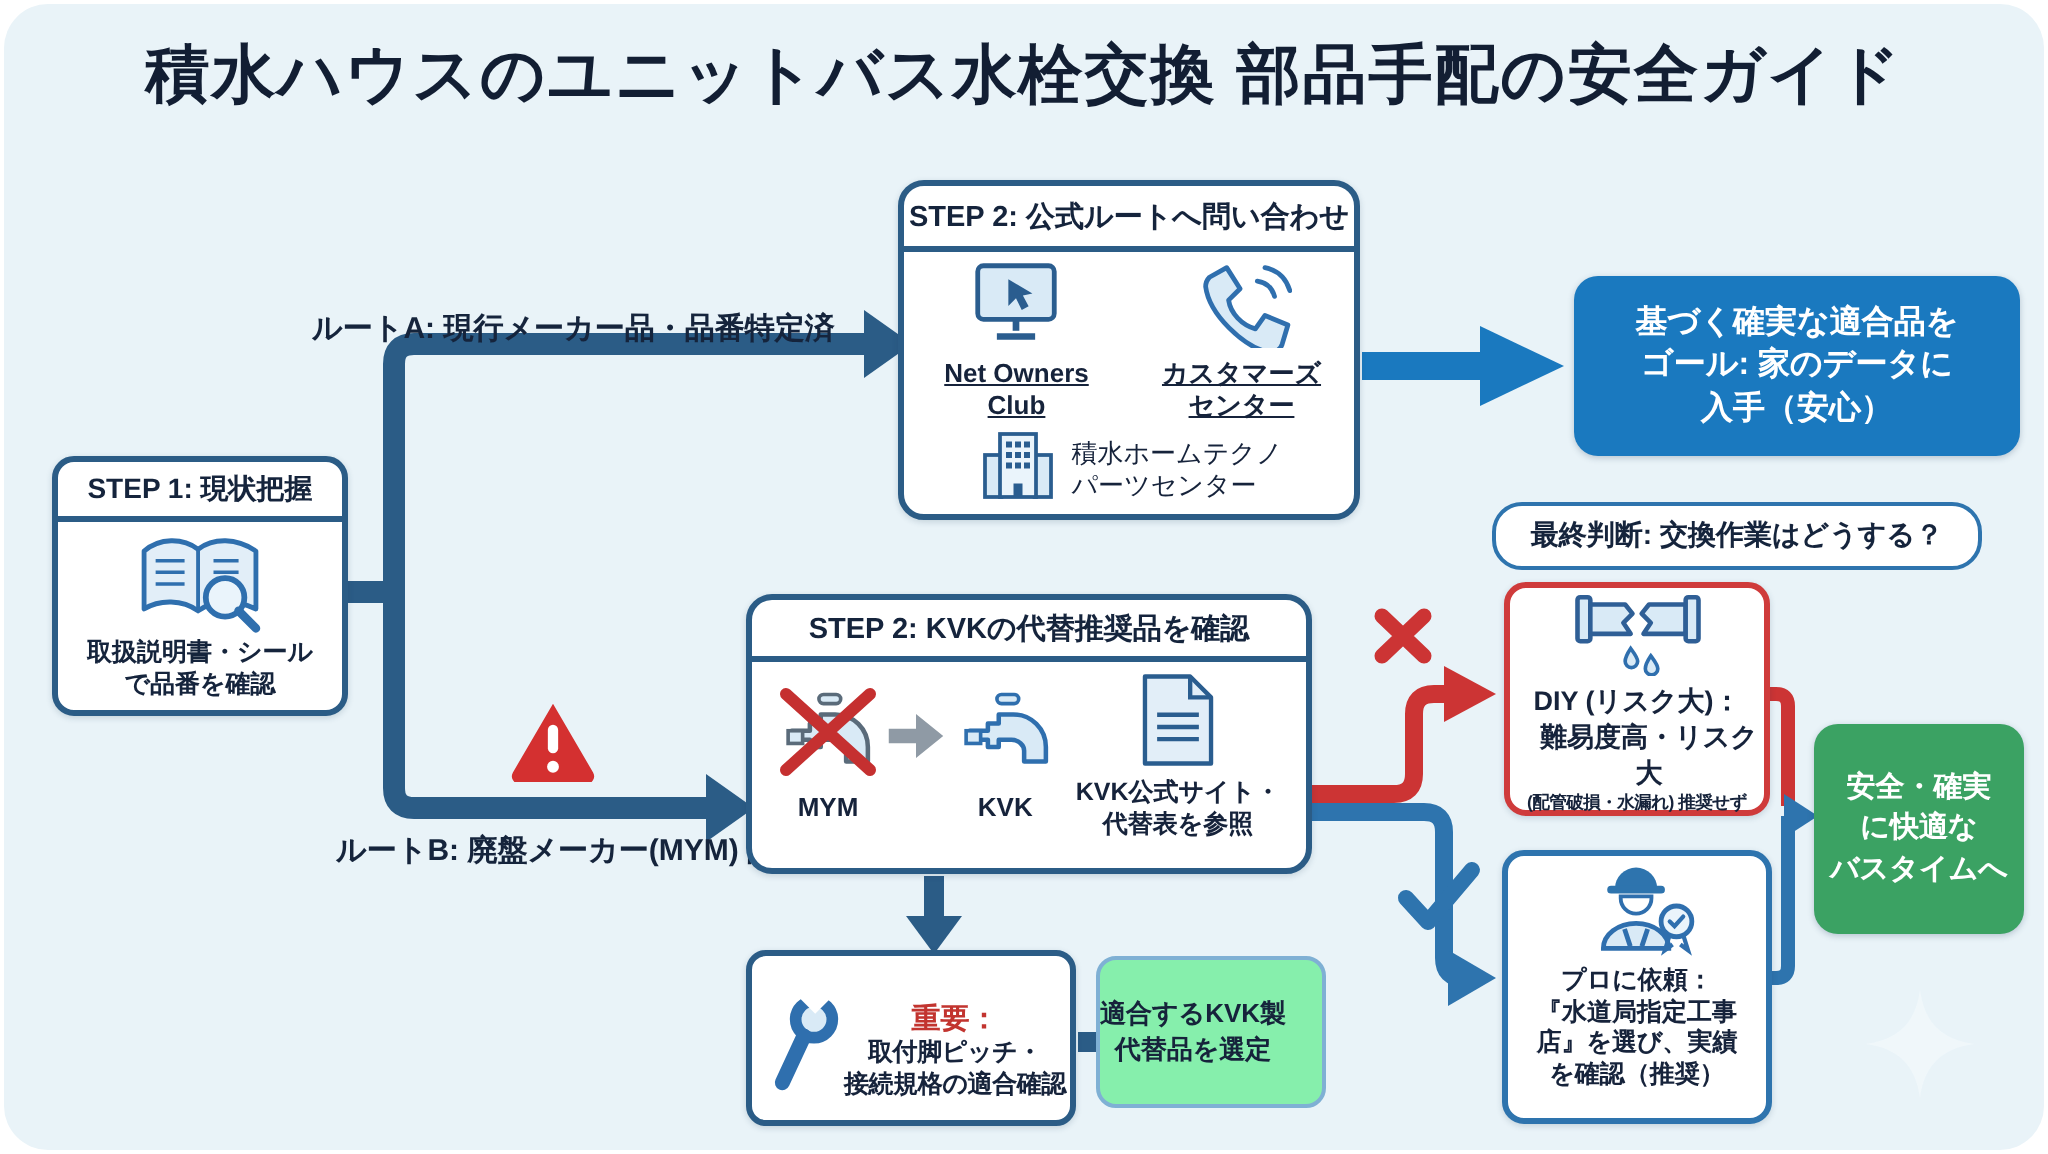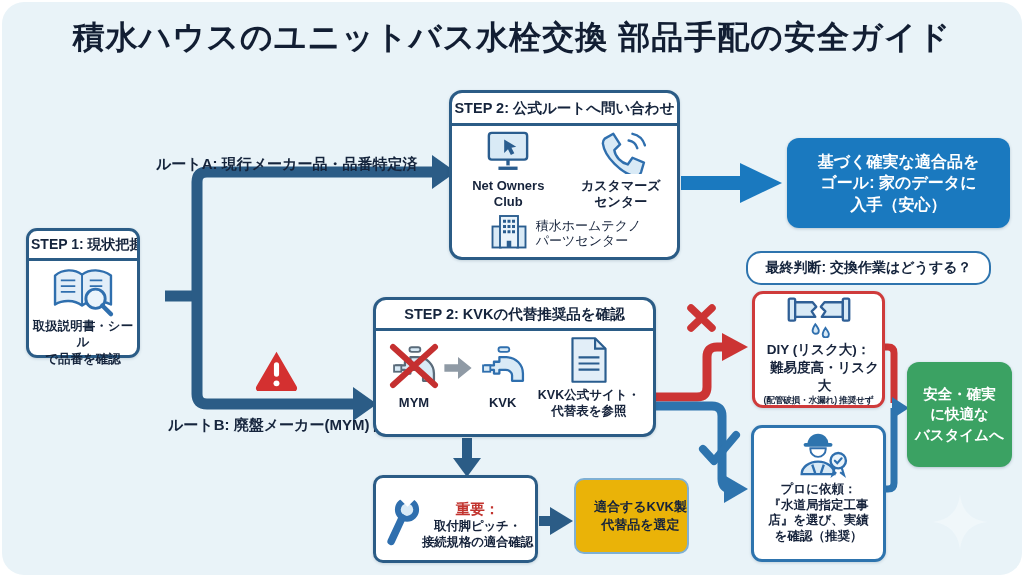--- a/index.html
+++ b/index.html
@@ -6,33 +6,33 @@
   body{font-family:"Liberation Sans","DejaVu Sans",sans-serif;color:#16233b;-webkit-font-smoothing:antialiased;}
   #canvas{position:relative;width:1024px;height:577px;background:#fff;overflow:hidden;}
   #board{position:absolute;left:2px;top:2px;right:2px;bottom:2px;background:#e9f3f8;border-radius:22px;}
   .abs{position:absolute;box-sizing:border-box;}
   #title{left:0;top:16px;width:100%;text-align:center;font-size:32px;font-weight:800;color:#121e33;letter-spacing:1px;z-index:2;}
   .box{position:absolute;box-sizing:border-box;background:#fff;border:3px solid #2b5c86;border-radius:11px;z-index:2;box-shadow:0 1px 3px rgba(30,60,90,.18);}
   .box-header{font-weight:800;text-align:center;border-bottom:3px solid #2b5c86;color:#15243c;white-space:nowrap;overflow:hidden;}
   .ln{display:block;}
   .caption{font-weight:800;text-align:center;color:#15243c;}
   
-  #step1{left:26px;top:228px;width:114px;height:130px;}
+  #step1{left:26px;top:228px;width:148px;height:130px;}
   #step1 .box-header{font-size:14px;padding:5px 2px 4px;}
   #step1 .icon-wrap{display:block;margin:3px auto 0;width:72px;height:54px;}
   #step1 .caption{font-size:12.5px;line-height:1.3;margin-top:0;}
   
   .route-label{position:absolute;font-size:15px;font-weight:800;color:#15243c;z-index:2;white-space:nowrap;}
   #route-a{left:156px;top:155px;}
   #route-b{left:168px;top:416px;}
   
   #official{left:449px;top:90px;width:231px;height:170px;border-radius:13px;}
   #official .box-header{font-size:14.5px;padding:6px 2px 5px;}
   .official-grid{display:flex;margin-top:4px;}
-  .official-col{width:50%;text-align:center;}
+  .official-col{width:50%;text-align:center;text-decoration:underline;}
   .official-col .lbl{font-size:13px;font-weight:800;line-height:1.2;}
   .official-bottom{display:flex;align-items:center;justify-content:center;margin-top:2px;gap:6px;}
   .official-bottom .lbl{font-size:13px;font-weight:400;line-height:1.2;text-align:left;}
   
   #goal{left:787px;top:138px;width:223px;height:90px;background:#1a79bf;border-radius:12px;z-index:2;display:flex;align-items:center;justify-content:center;text-align:center;color:#fff;font-size:16px;font-weight:800;line-height:1.35;box-shadow:0 1px 3px rgba(30,60,90,.25);position:absolute;}
   
   #kvk{left:373px;top:297px;width:283px;height:140px;border-radius:13px;}
   #kvk .box-header{font-size:14.5px;padding:5px 2px 4px;}
   .kvk-row{display:flex;align-items:center;justify-content:space-between;padding:5px 8px 0 8px;}
   .tap-wrap{width:60px;text-align:center;position:relative;}
@@ -51,21 +51,21 @@
   #pro{left:751px;top:425px;width:135px;height:137px;border:3px solid #2e74ae;border-radius:11px;text-align:center;}
   #pro .t{font-size:12.5px;font-weight:800;line-height:1.25;white-space:nowrap;}
   
   #outcome{left:907px;top:362px;width:105px;height:105px;background:#3ba263;border-radius:12px;z-index:2;display:flex;align-items:center;justify-content:center;text-align:center;color:#fff;font-size:14.5px;font-weight:800;line-height:1.4;position:absolute;box-shadow:0 1px 3px rgba(30,60,90,.25);white-space:nowrap;}
   
   #important{left:373px;top:475px;width:165px;height:88px;border-radius:10px;display:flex;align-items:center;padding:16px 4px 4px 6px;}
   #important .txt{text-align:center;flex:1;}
   #important .imp-title{font-size:14.5px;font-weight:800;color:#c2342f;}
   #important .t{font-size:12.5px;font-weight:800;line-height:1.25;white-space:nowrap;letter-spacing:-.2px;}
   
-  #select{left:574px;top:478px;width:111px;height:72px;background:#eab308;border:2.5px solid #7fb0d4;border-radius:10px;z-index:2;display:flex;align-items:center;justify-content:flex-end;text-align:center;font-size:13px;font-weight:800;line-height:1.35;position:absolute;white-space:nowrap;}
+  #select{left:548px;top:478px;width:111px;height:72px;background:#86efac;border:2.5px solid #7fb0d4;border-radius:10px;z-index:2;display:flex;align-items:center;justify-content:flex-start;text-align:center;font-size:13px;font-weight:800;line-height:1.35;position:absolute;white-space:nowrap;}
   #arrows{position:absolute;left:0;top:0;z-index:1;}
   #warning{position:absolute;left:253px;top:349px;z-index:2;}
   #sparkle{position:absolute;left:933px;top:495px;z-index:1;opacity:.55;}
 </style>
 </head>
 <body>
 
 <div id="canvas">
   <div id="board"></div>
 

